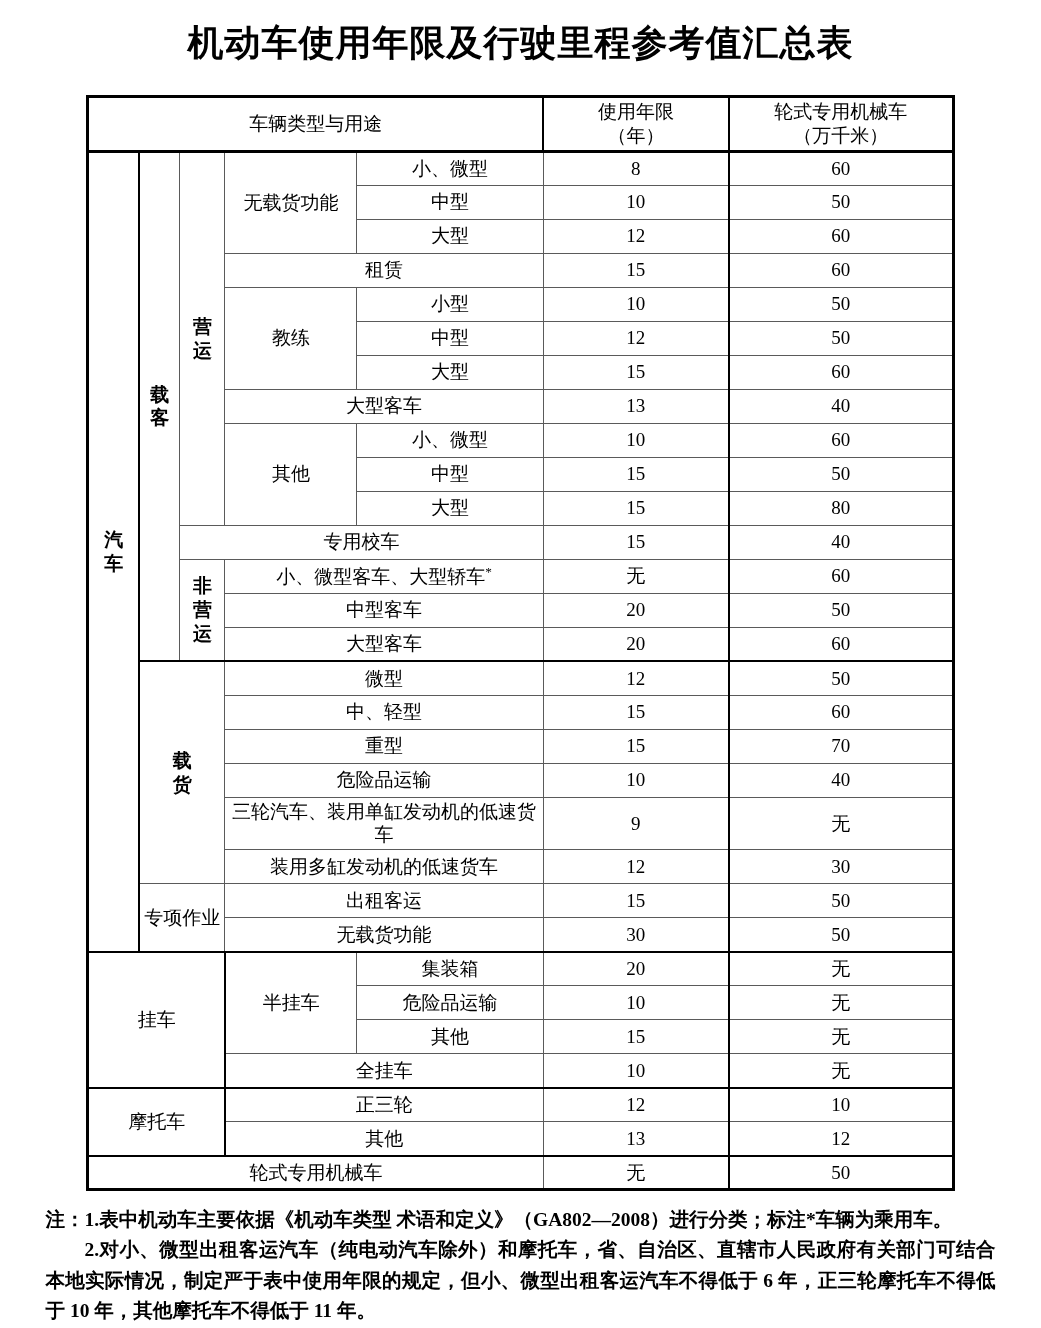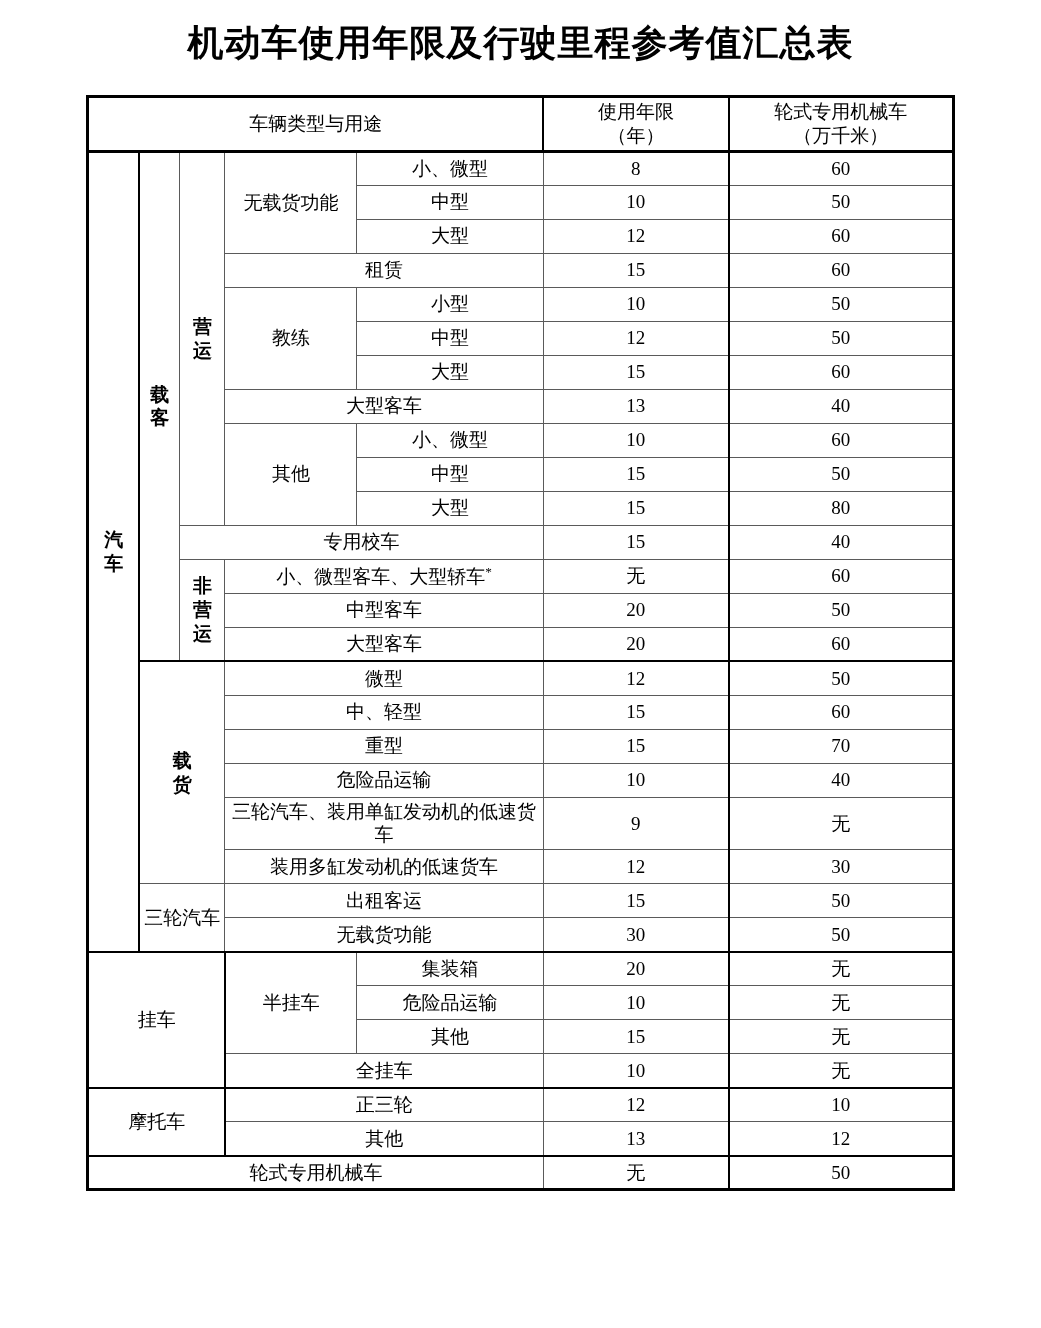--- a/index.html
+++ b/index.html
@@ -231,21 +231,21 @@
         <td class="thick-right">9</td>
         <td>无</td>
       </tr>
       <tr>
         <td colspan="2">装用多缸发动机的低速货车</td>
         <td class="thick-right">12</td>
         <td>30</td>
       </tr>
 
       <tr>
-        <td class="twoline" colspan="2" rowspan="2"><span>三轮汽车</span></td>
+        <td class="twoline" colspan="2" rowspan="2"><span>专项作业</span></td>
         <td colspan="2">出租客运</td>
         <td class="thick-right">15</td>
         <td>50</td>
       </tr>
       <tr>
         <td colspan="2">无载货功能</td>
         <td class="thick-right">30</td>
         <td>50</td>
       </tr>
 
@@ -287,14 +287,18 @@
 
       <tr>
         <td class="thick-top" colspan="5">轮式专用机械车</td>
         <td class="thick-right thick-top">无</td>
         <td class="thick-top">50</td>
       </tr>
 
     </tbody>
   </table>
 
+  <div class="notes">
+    <p>注：1.表中机动车主要依据《机动车类型 术语和定义》（GA802—2008）进行分类；标注*车辆为乘用车。</p>
+    <p class="n2">2.对小、微型出租客运汽车（纯电动汽车除外）和摩托车，省、自治区、直辖市人民政府有关部门可结合本地实际情况，制定严于表中使用年限的规定，但小、微型出租客运汽车不得低于 6 年，正三轮摩托车不得低于 10 年，其他摩托车不得低于 11 年。</p>
+  </div>
 
 </div>
 
 </body></html>

